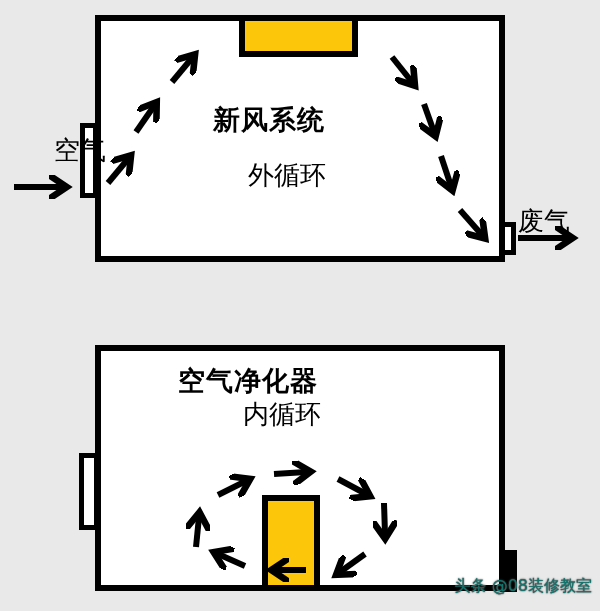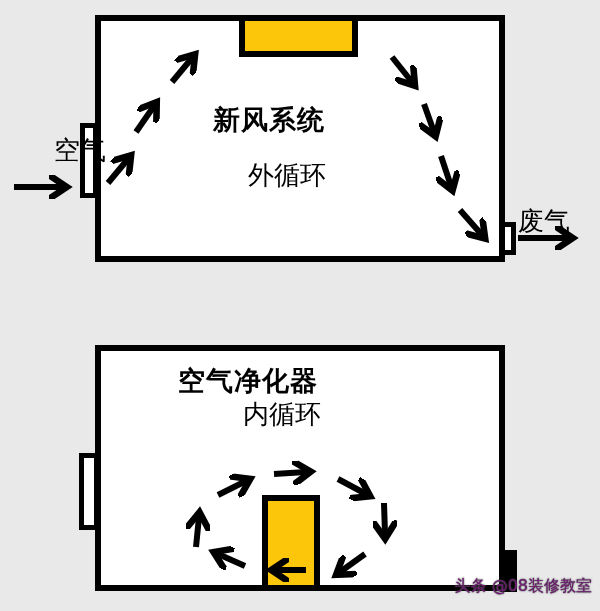--- a/index.html
+++ b/index.html
@@ -6,21 +6,21 @@
   body { width:600px; height:611px; background:#e9e9ea; position:relative; overflow:hidden;
          font-family:"DejaVu Sans", "Liberation Sans", sans-serif; }
   .room { position:absolute; background:#fff; border:6px solid #000; box-sizing:border-box; }
   .vent { position:absolute; background:#fff; border:5px solid #000; box-sizing:border-box; }
   .yellow { position:absolute; background:#fcc70a; border:6px solid #000; box-sizing:border-box; }
   .label { position:absolute; color:#000; white-space:nowrap; }
   .title { font-size:27px; font-weight:bold; letter-spacing:1px; }
   .sub { font-size:26px; }
   .side { font-size:26px; }
   svg.arrows { position:absolute; left:0; top:0; }
-  .wm { position:absolute; right:8px; bottom:14px; font-size:16px; color:#701a75;
+  .wm { position:absolute; right:8px; bottom:14px; font-size:16px; color:#0f766e;
         text-shadow: 0 0 2px #555, 0 0 1px #333; text-align: center; }
 </style>
 </head>
 <body>
 
 <div class="room" style="left:95px;top:15px;width:410px;height:247px;"></div>
 <div class="yellow" style="left:239px;top:15px;width:119px;height:42px;"></div>
 <div class="vent" style="left:80px;top:123px;width:18px;height:75px;"></div>
 <div class="vent" style="left:500px;top:222px;width:16px;height:33px;"></div>
 

